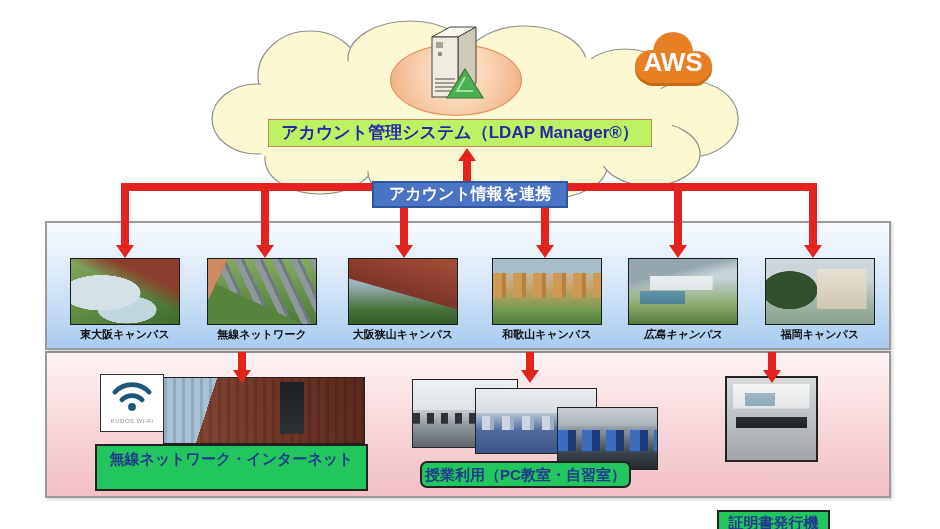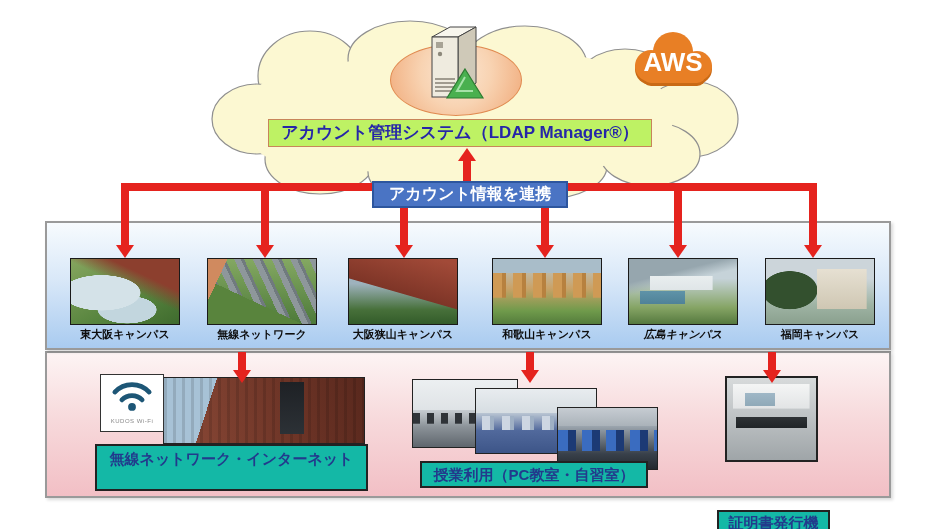--- a/index.html
+++ b/index.html
@@ -78,24 +78,24 @@
   .wifi-logo { position:absolute; left:100px; top:374px; width:64px; height:58px; background:#fff;
     border:1px solid #333; z-index:4; text-align:center; }
   .wifi-logo svg { margin-top:5px; }
   .wifi-logo-text { display:block; font-size:6px; letter-spacing:.5px; color:#8a8a8a; margin-top:2px; white-space:nowrap; }
   .bldg-photo { position:absolute; left:163px; top:377px; width:202px; height:67px; border:1px solid #222; z-index:3;
     background:
       linear-gradient(#1e2125,#2c3136) 66% 30%/12% 80% no-repeat,
       repeating-linear-gradient(90deg, rgba(0,0,0,.12) 0 3px, transparent 3px 9px),
       linear-gradient(108deg, #a7c2d6 0 24%, transparent 24%),
       linear-gradient(75deg, #8c4a38 0%, #6e3527 60%, #59281d 100%); }
-  .svc-label { position:absolute; background:#14b8a6; border:2px solid #222; color:var(--navy);
+  .svc-label { position:absolute; background:#22c55e; border:2px solid #222; color:var(--navy);
     font-weight:bold; font-size:15px; text-align:center; z-index:5; white-space:nowrap; }
   .wifi-label { left:95px; top:444px; width:273px; height:47px; line-height:21px; padding-top:2px; }
-  .class-label { left:420px; top:461px; width:228px; height:27px; line-height:24px; }
+  .class-label { left:420px; top:461px; width:211px; height:27px; line-height:24px;border-radius:7px; }
   .cert-label { left:717px; top:462px; width:113px; height:25px; line-height:22px;margin-top:48px; }
 
   .pc-photo { position:absolute; border:1px solid #222; }
   .pcA { left:412px; top:379px; width:106px; height:69px; z-index:2; background:
     repeating-linear-gradient(90deg, #2f3338 0 7px, transparent 7px 14px) 0 58%/100% 16% no-repeat,
     linear-gradient(#eceff1,#dfe3e6) 0 0/100% 45% no-repeat,
     linear-gradient(180deg, #c7ccd1 45%, #8b9298 70%, #5f666d); }
   .pcB { left:475px; top:388px; width:122px; height:66px; z-index:3; background:
     repeating-linear-gradient(90deg, #cdd6e2 0 8px, #9fb0c4 8px 12px, transparent 12px 20px) 50% 55%/90% 22% no-repeat,
     linear-gradient(#e8ecef,#d6dde2) 0 0/100% 38% no-repeat,

